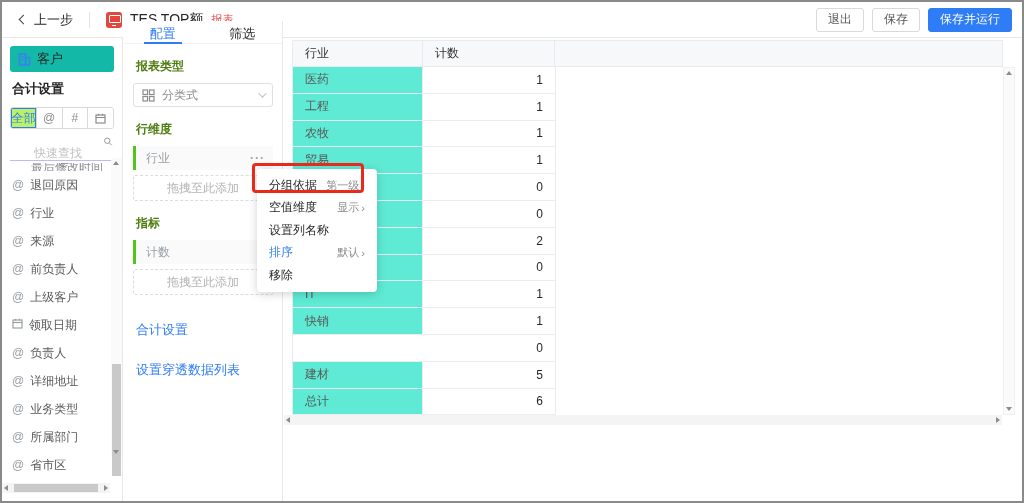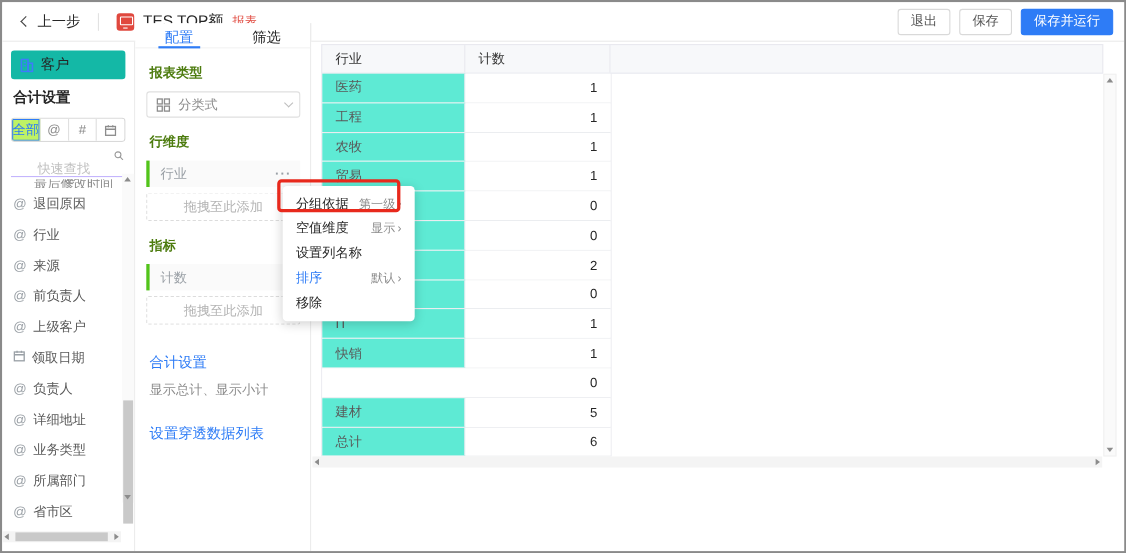--- a/index.html
+++ b/index.html
@@ -232,21 +232,20 @@
       <span class="c-label">行业</span>
       <span class="more">···</span>
     </div>
     <div class="dropzone">拖拽至此添加</div>
     <div class="cfg-h">指标</div>
     <div class="chip">
       <span class="c-label">计数</span>
     </div>
     <div class="dropzone">拖拽至此添加</div>
     <div class="link">合计设置</div>
-    <div class="link-desc">显示总计、显示小计</div>
     <div class="link second">设置穿透数据列表</div>
   </div>
 
   <div class="content">
     <div class="thead">
       <div class="th c1">行业</div>
       <div class="th c2">计数</div>
       <div class="th rest"></div>
     </div>
     <div class="tbody">

